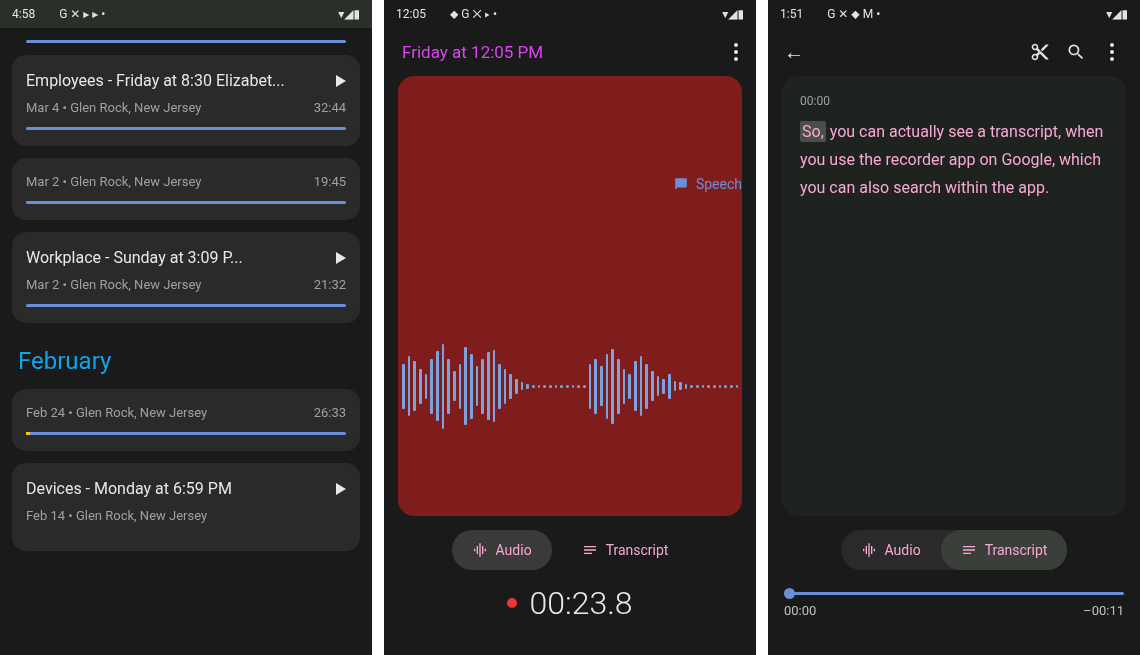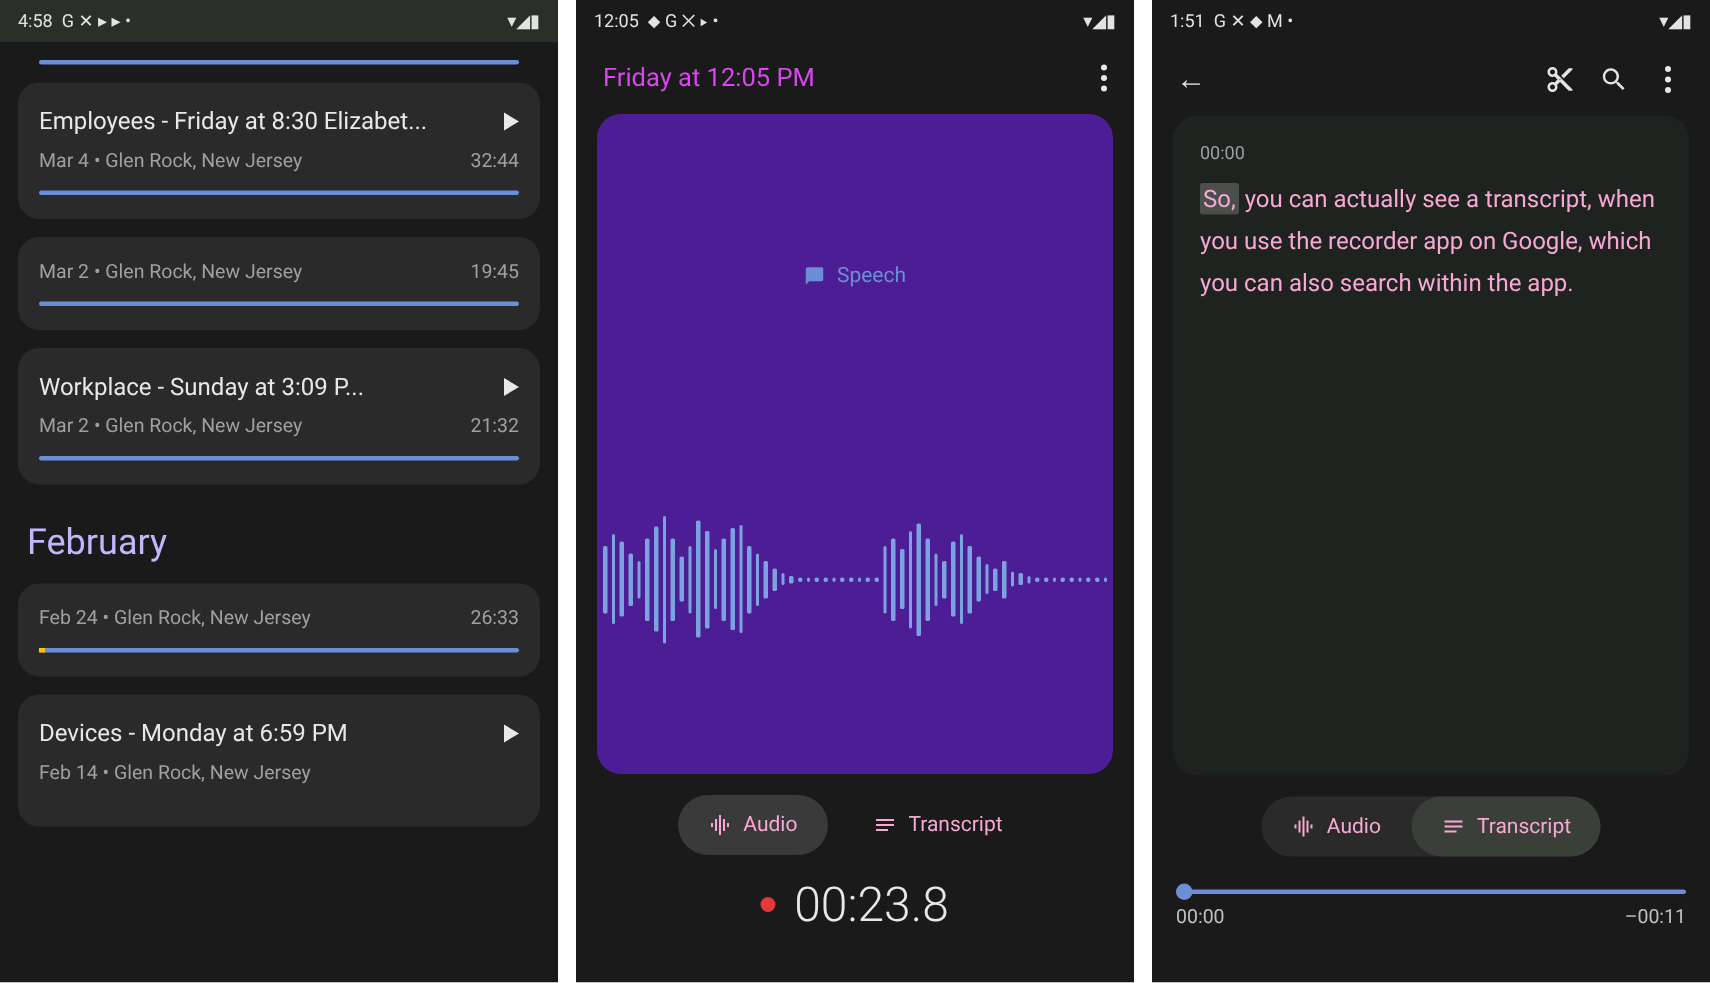--- a/index.html
+++ b/index.html
@@ -1,41 +1,41 @@
 <!DOCTYPE html>
 <html><head>
 <meta charset="utf-8">
 <style>
 *{margin:0;padding:0;box-sizing:border-box;font-family:Roboto,-apple-system,sans-serif}
 body{background:#fff;display:flex;gap:12px;padding:0}
 .phone{width:372px;height:655px;background:#1a1a1a;color:#e3e3e3;display:flex;flex-direction:column;overflow:hidden}
 .status-bar{display:flex;justify-content:space-between;align-items:center;padding:4px 12px;height:28px;font-size:12px;background:#1a1a1a}
-.status-left{display:flex;align-items:center;gap:6px}
+.status-left{display:flex;align-items:center;gap:24px}
 .status-right{display:flex;align-items:center;gap:4px}
 .phone1 .status-bar{background:#2a3028}
 .phone1 .search-bar{background:#2a3028;padding:12px 16px;display:flex;align-items:center;gap:18px}
 .search-icon{width:20px;height:20px}
 .search-text{flex:1;color:#c0c0c0;font-size:16px}
 .avatar{width:30px;height:30px;border-radius:50%;background:linear-gradient(135deg,#ff5722,#2196f3);border:2px solid #ffc107}
 .list{flex:1;overflow-y:auto;padding:8px 12px}
 .card{background:#2a2a2a;border-radius:14px;padding:16px 14px;margin-bottom:12px;position:relative}
 .card-title-row{display:flex;justify-content:space-between;align-items:center;margin-bottom:10px}
 .card-title{font-size:16px;color:#e8e8e8;max-width:270px;white-space:nowrap;overflow:hidden;text-overflow:ellipsis}
 .play-btn{width:0;height:0;border-left:10px solid #e8e8e8;border-top:6px solid transparent;border-bottom:6px solid transparent}
 .card-meta-row{display:flex;justify-content:space-between;font-size:13px;color:#a0a0a0;margin-bottom:12px}
 .progress{height:3px;background:#6b8fd6;border-radius:2px;width:100%}
 .progress.pstart::before{content:"";display:block;width:4px;height:3px;background:#ffc107}
-.month-header{font-size:24px;color:#c4b5fd;padding:12px 6px 14px;font-weight:400}
+.month-header{font-size:24px;color:#0ea5e9;padding:12px 6px 14px;font-weight:400}
 .card-partial{background:#1a1a1a;border-radius:14px 14px 0 0;padding:4px 14px 0;margin-bottom:12px}
 
 .phone2 .header2{display:flex;justify-content:space-between;align-items:center;padding:14px 18px}
 .title2{font-size:17px;color:#d946ef}
 .more-icon{display:flex;flex-direction:column;gap:3px}
 .more-icon span{width:4px;height:4px;background:#e8e8e8;border-radius:50%}
-.wave-panel{margin:0 14px;background:#4c1d95;border-radius:16px;height:440px;display:flex;flex-direction:column;align-items:center;position:relative}
+.wave-panel{margin:0 14px;background:#7f1d1d;border-radius:16px;height:440px;display:flex;flex-direction:column;align-items:flex-end;position:relative}
 .speech-badge{display:flex;align-items:center;gap:8px;color:#6b8fd6;font-size:14px;margin-top:100px}
 .waveform{position:absolute;top:250px;left:0;right:0;display:flex;align-items:center;gap:3px;height:120px;padding:0 4px}
 .wave-bar{width:3px;background:#7ba3e0;border-radius:1px}
 .wave-dot{width:3px;height:3px;background:#7ba3e0;border-radius:50%}
 .toggle-row{display:flex;gap:10px;margin:14px auto;background:transparent}
 .toggle-btn{display:flex;align-items:center;gap:8px;padding:12px 20px;border-radius:24px;font-size:14px;color:#f9a8d4}
 .toggle-btn.active{background:#3a3a3a}
 .rec-row{display:flex;align-items:center;justify-content:center;gap:12px;font-size:32px;color:#e8e8e8;font-weight:300}
 .rec-dot{width:10px;height:10px;background:#e53935;border-radius:50%}
 

